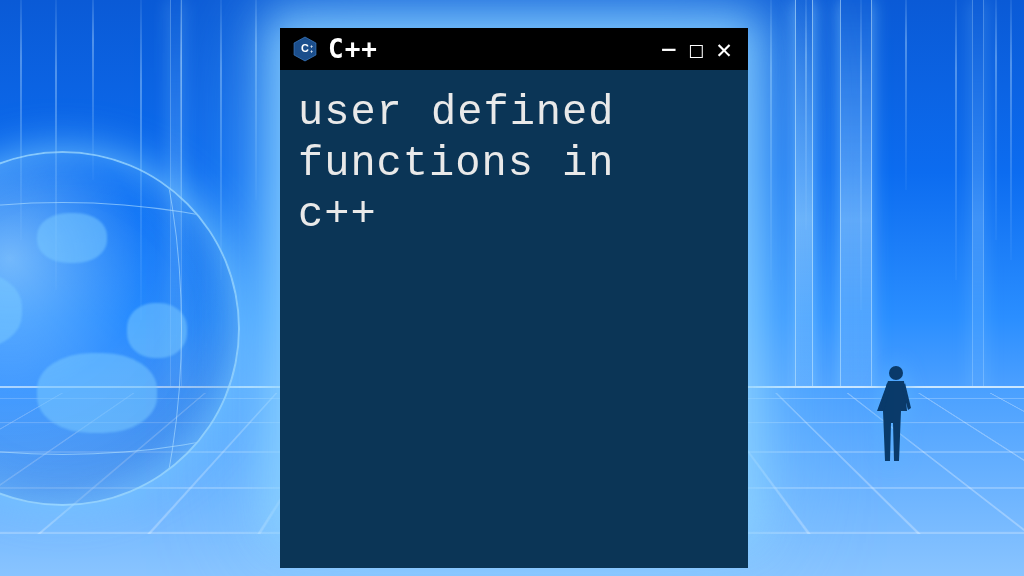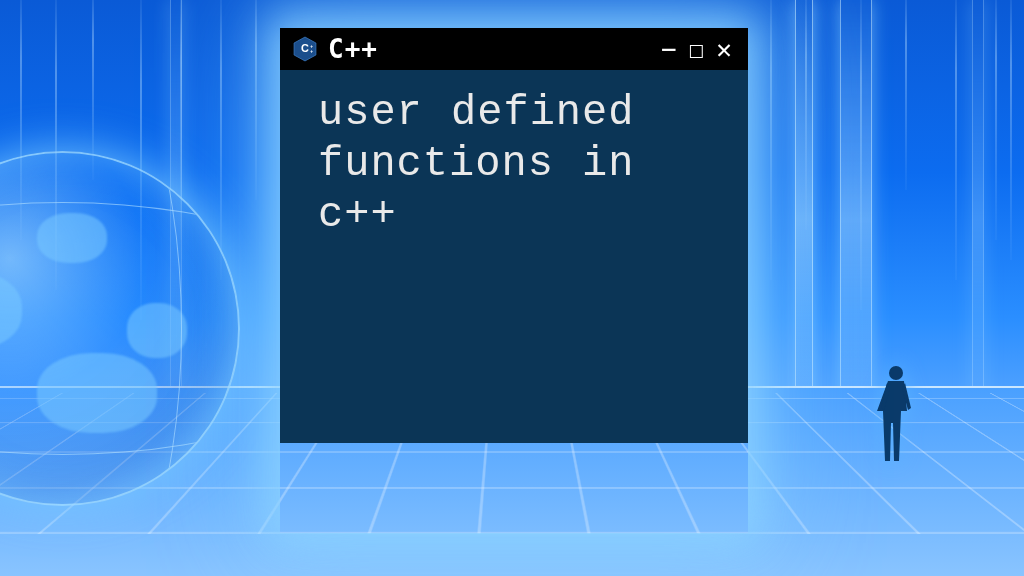--- a/index.html
+++ b/index.html
@@ -59,21 +59,21 @@
     
     .window { position:absolute; left:280px; top:28px; width:468px; height:505px;
       box-shadow:0 0 40px 12px rgba(140,210,255,0.85), 0 0 100px 25px rgba(140,210,255,0.45);
     }
     .titlebar { height:42px; background:#000; color:#fff; display:flex; align-items:center; padding:0 10px 0 12px; }
     .titlebar .logo { width:26px; height:26px; margin-right:10px; position:relative; }
     .titlebar .logo svg { width:100%; height:100%; display:block; }
     .titlebar .title { font-size:26px; font-weight:700; letter-spacing:1px; font-family:"Consolas",monospace; }
     .titlebar .spacer { flex:1; }
     .titlebar .ctrl { color:#fff; padding:0 6px; font-size:26px; line-height:1; font-family:"Consolas",monospace; cursor:pointer; }
-    .body { height:373px; background:#0b3556; padding:18px 38px; }
+    .body { height:498px; background:#0b3556; padding:18px 18px; }
     .body .content { color:#e9e9e9; font-size:42px; line-height:1.22; font-family:"Consolas","Courier New",monospace; letter-spacing:1px; word-spacing:2px; white-space:pre-wrap; }
   </style>
 </head>
 <body>
 
 <div class="scene">
 
   <div class="rain">
     <span style="left:20px;height:260px"></span>
       <span style="left:55px;height:310px"></span>

